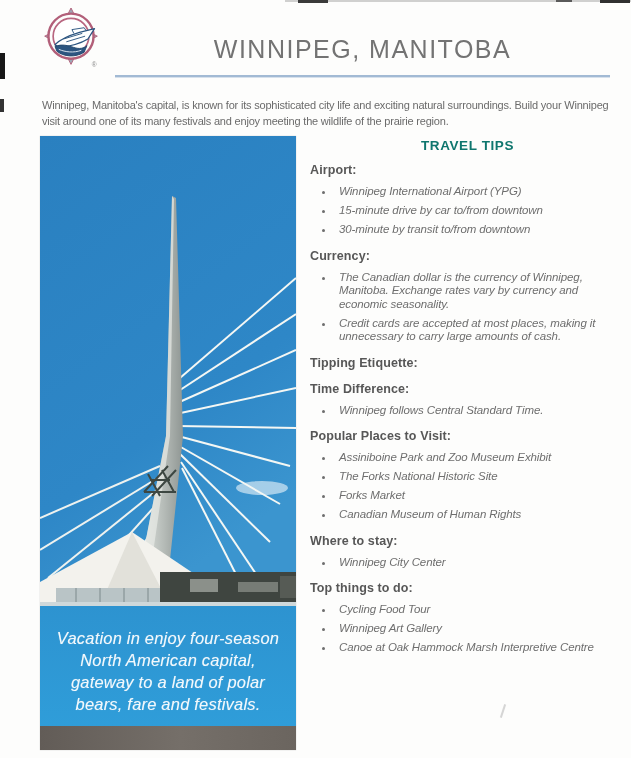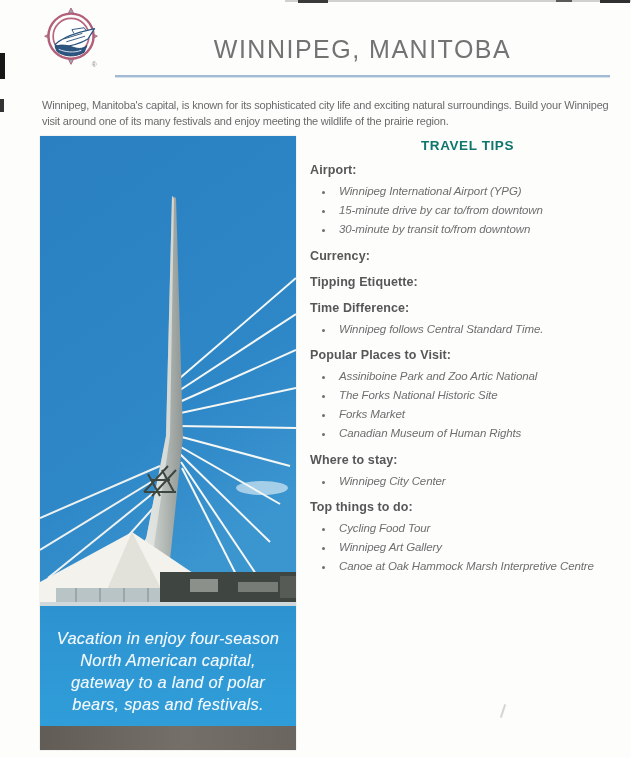--- a/index.html
+++ b/index.html
@@ -166,53 +166,57 @@
       <rect x="198" y="446" width="40" height="10" fill="#777c76"></rect>
       <rect x="240" y="440" width="16" height="22" fill="#565b55"></rect>
       <rect x="0" y="466" width="256" height="4" fill="#cfd8da"></rect>
     </svg>
 
     <figcaption class="caption-band">
       <div>
           <div class="caption-line">Vacation in enjoy four-season</div>
           <div class="caption-line">North American capital,</div>
           <div class="caption-line">gateway to a land of polar</div>
-          <div class="caption-line">bears, spas and festivals.</div>
+          <div class="caption-line">bears, fare and festivals.</div>
         </div>
     </figcaption>
     <div class="footer-strip"></div>
   </figure>
 
   <div class="tips">
     <h2 class="tips-heading">TRAVEL TIPS</h2>
     <div>
         <section class="tips-section">
           <h3 class="section-title">Airport:</h3>
           <ul class="bullets">
             <li>Winnipeg International Airport (YPG)</li>
             <li>15-minute drive by car to/from downtown</li>
             <li>30-minute by transit to/from downtown</li>
           </ul>
         </section>
         <section class="tips-section">
           <h3 class="section-title">Currency:</h3>
+          <ul class="bullets">
+            <li>The Canadian dollar is the currency of Winnipeg, Manitoba. Exchange rates vary by currency and economic seasonality.</li>
+            <li>Credit cards are accepted at most places, making it unnecessary to carry large amounts of cash.</li>
+          </ul>
         </section>
         <section class="tips-section">
           <h3 class="section-title">Tipping Etiquette:</h3>
         </section>
         <section class="tips-section">
           <h3 class="section-title">Time Difference:</h3>
           <ul class="bullets">
             <li>Winnipeg follows Central Standard Time.</li>
           </ul>
         </section>
         <section class="tips-section">
           <h3 class="section-title">Popular Places to Visit:</h3>
           <ul class="bullets">
-            <li>Assiniboine Park and Zoo Artic National</li>
+            <li>Assiniboine Park and Zoo Museum Exhibit</li>
             <li>The Forks National Historic Site</li>
             <li>Forks Market</li>
             <li>Canadian Museum of Human Rights</li>
           </ul>
         </section>
         <section class="tips-section">
           <h3 class="section-title">Where to stay:</h3>
           <ul class="bullets">
             <li>Winnipeg City Center</li>
           </ul>

